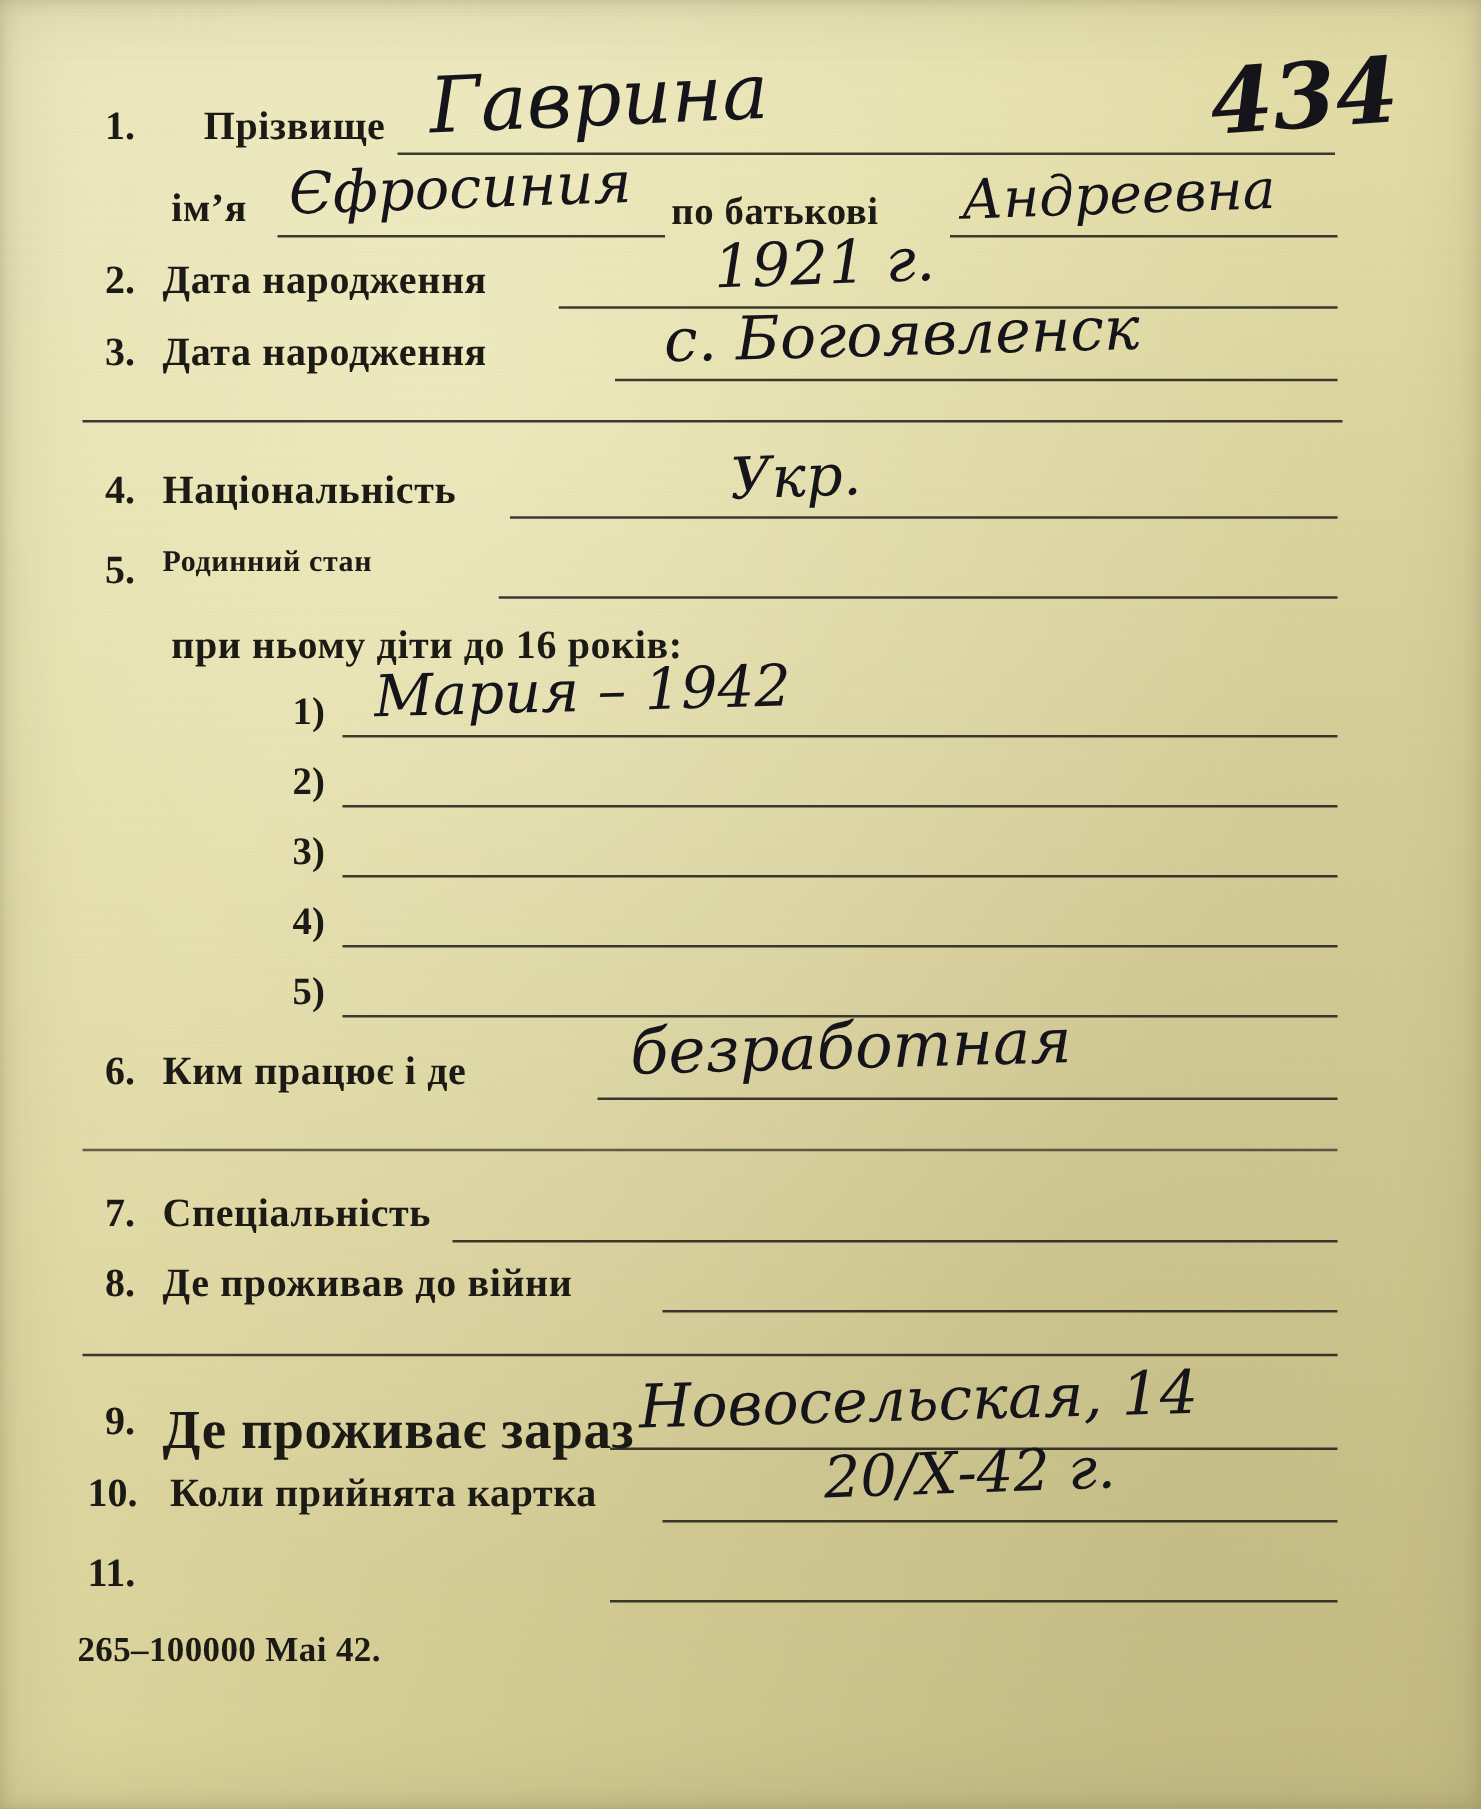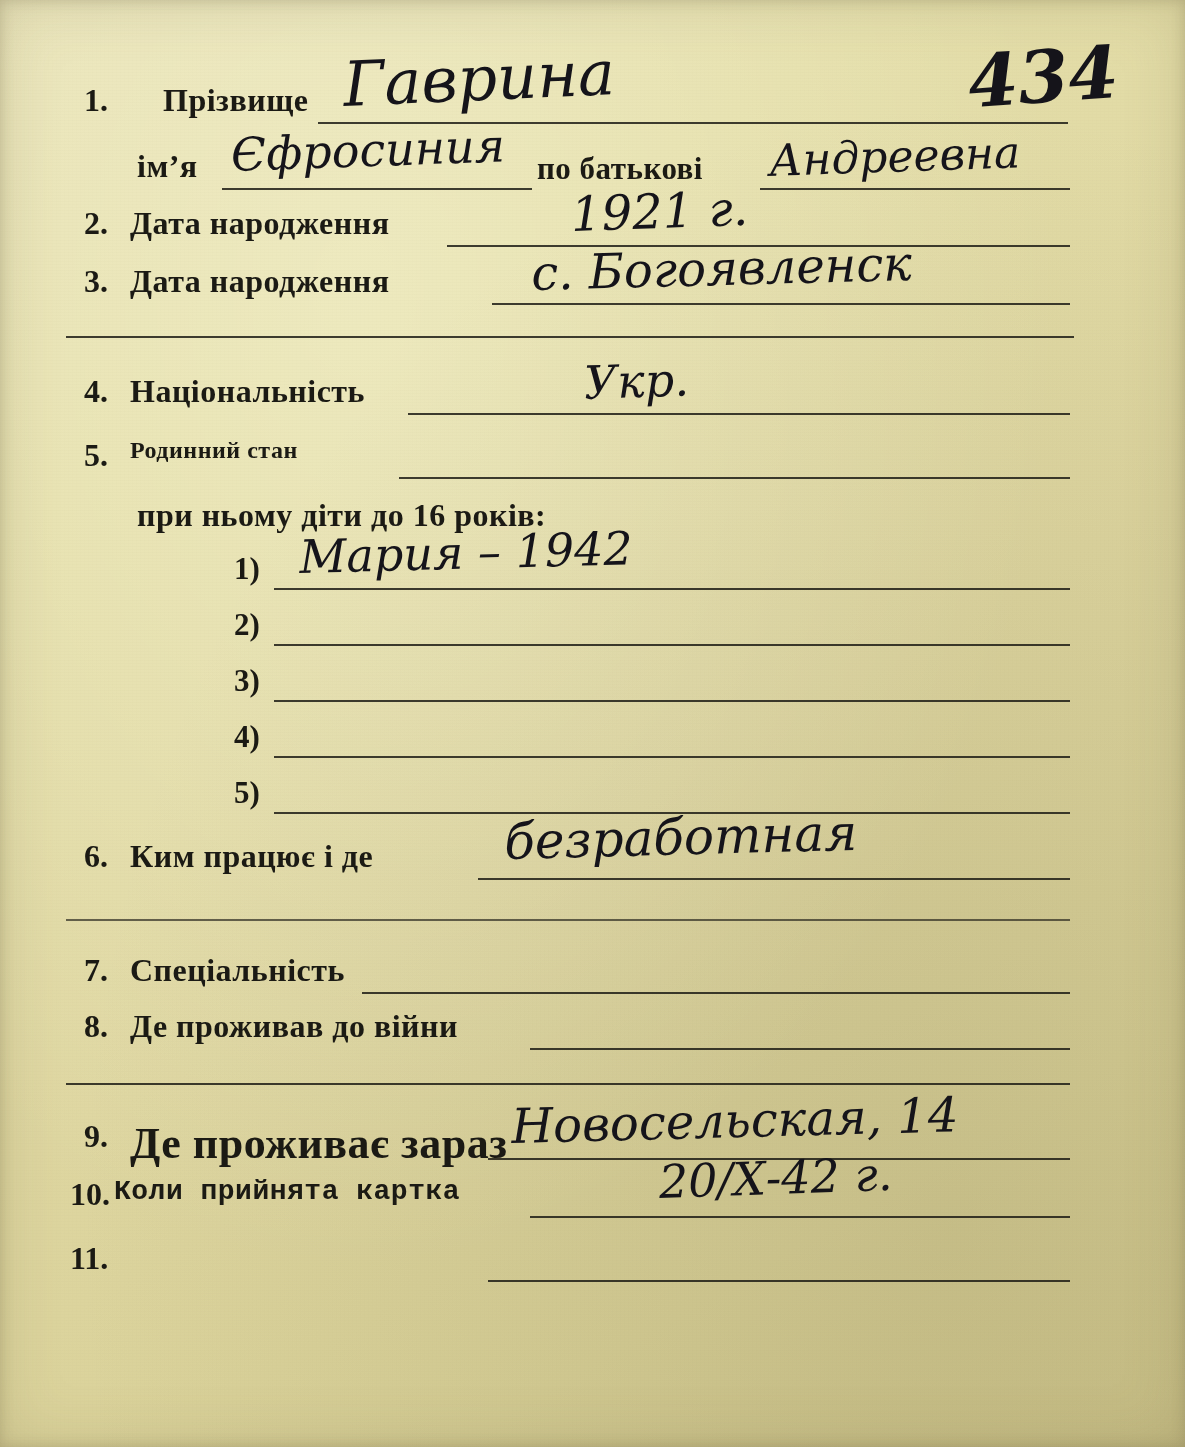--- a/index.html
+++ b/index.html
@@ -184,22 +184,23 @@
     <div class="rule" style="left:530px; top:1048px; width:540px;"></div>
 
     <div class="rule" style="left:66px; top:1083px; width:1004px;"></div>
 
     <div class="num" style="left:84px; top:1118px; font-size:32px;">9.</div>
     <div class="lbl" style="left:130px; top:1118px; font-size:44px;">Де проживає зараз</div>
     <div class="rule" style="left:488px; top:1158px; width:582px;"></div>
     <div class="hand" style="left:512px; top:1098px; font-size:48px; transform:rotate(-1.5deg);">Новосельская, 14</div>
 
     <div class="num" style="left:70px; top:1176px; font-size:32px;">10.</div>
-    <div class="lbl" style="left:114px; top:1176px; font-size:28px;font-family:Liberation Mono, monospace;">Коли прийнята картка</div>
+    <div class="lbl" style="left:136px; top:1176px; font-size:32px;">Коли прийнята картка</div>
     <div class="rule" style="left:530px; top:1216px; width:540px;"></div>
     <div class="hand" style="left:660px; top:1155px; font-size:46px; transform:rotate(-2deg);">20/Х-42 г.</div>
 
     <div class="num" style="left:70px; top:1240px; font-size:32px;">11.</div>
     <div class="rule" style="left:488px; top:1280px; width:582px;"></div>
 
+    <div class="footer" style="left:62px; top:1305px; font-size:28px;">265–100000 Mai 42.</div>
 
   </div>
 </div>
 
 </body></html>

